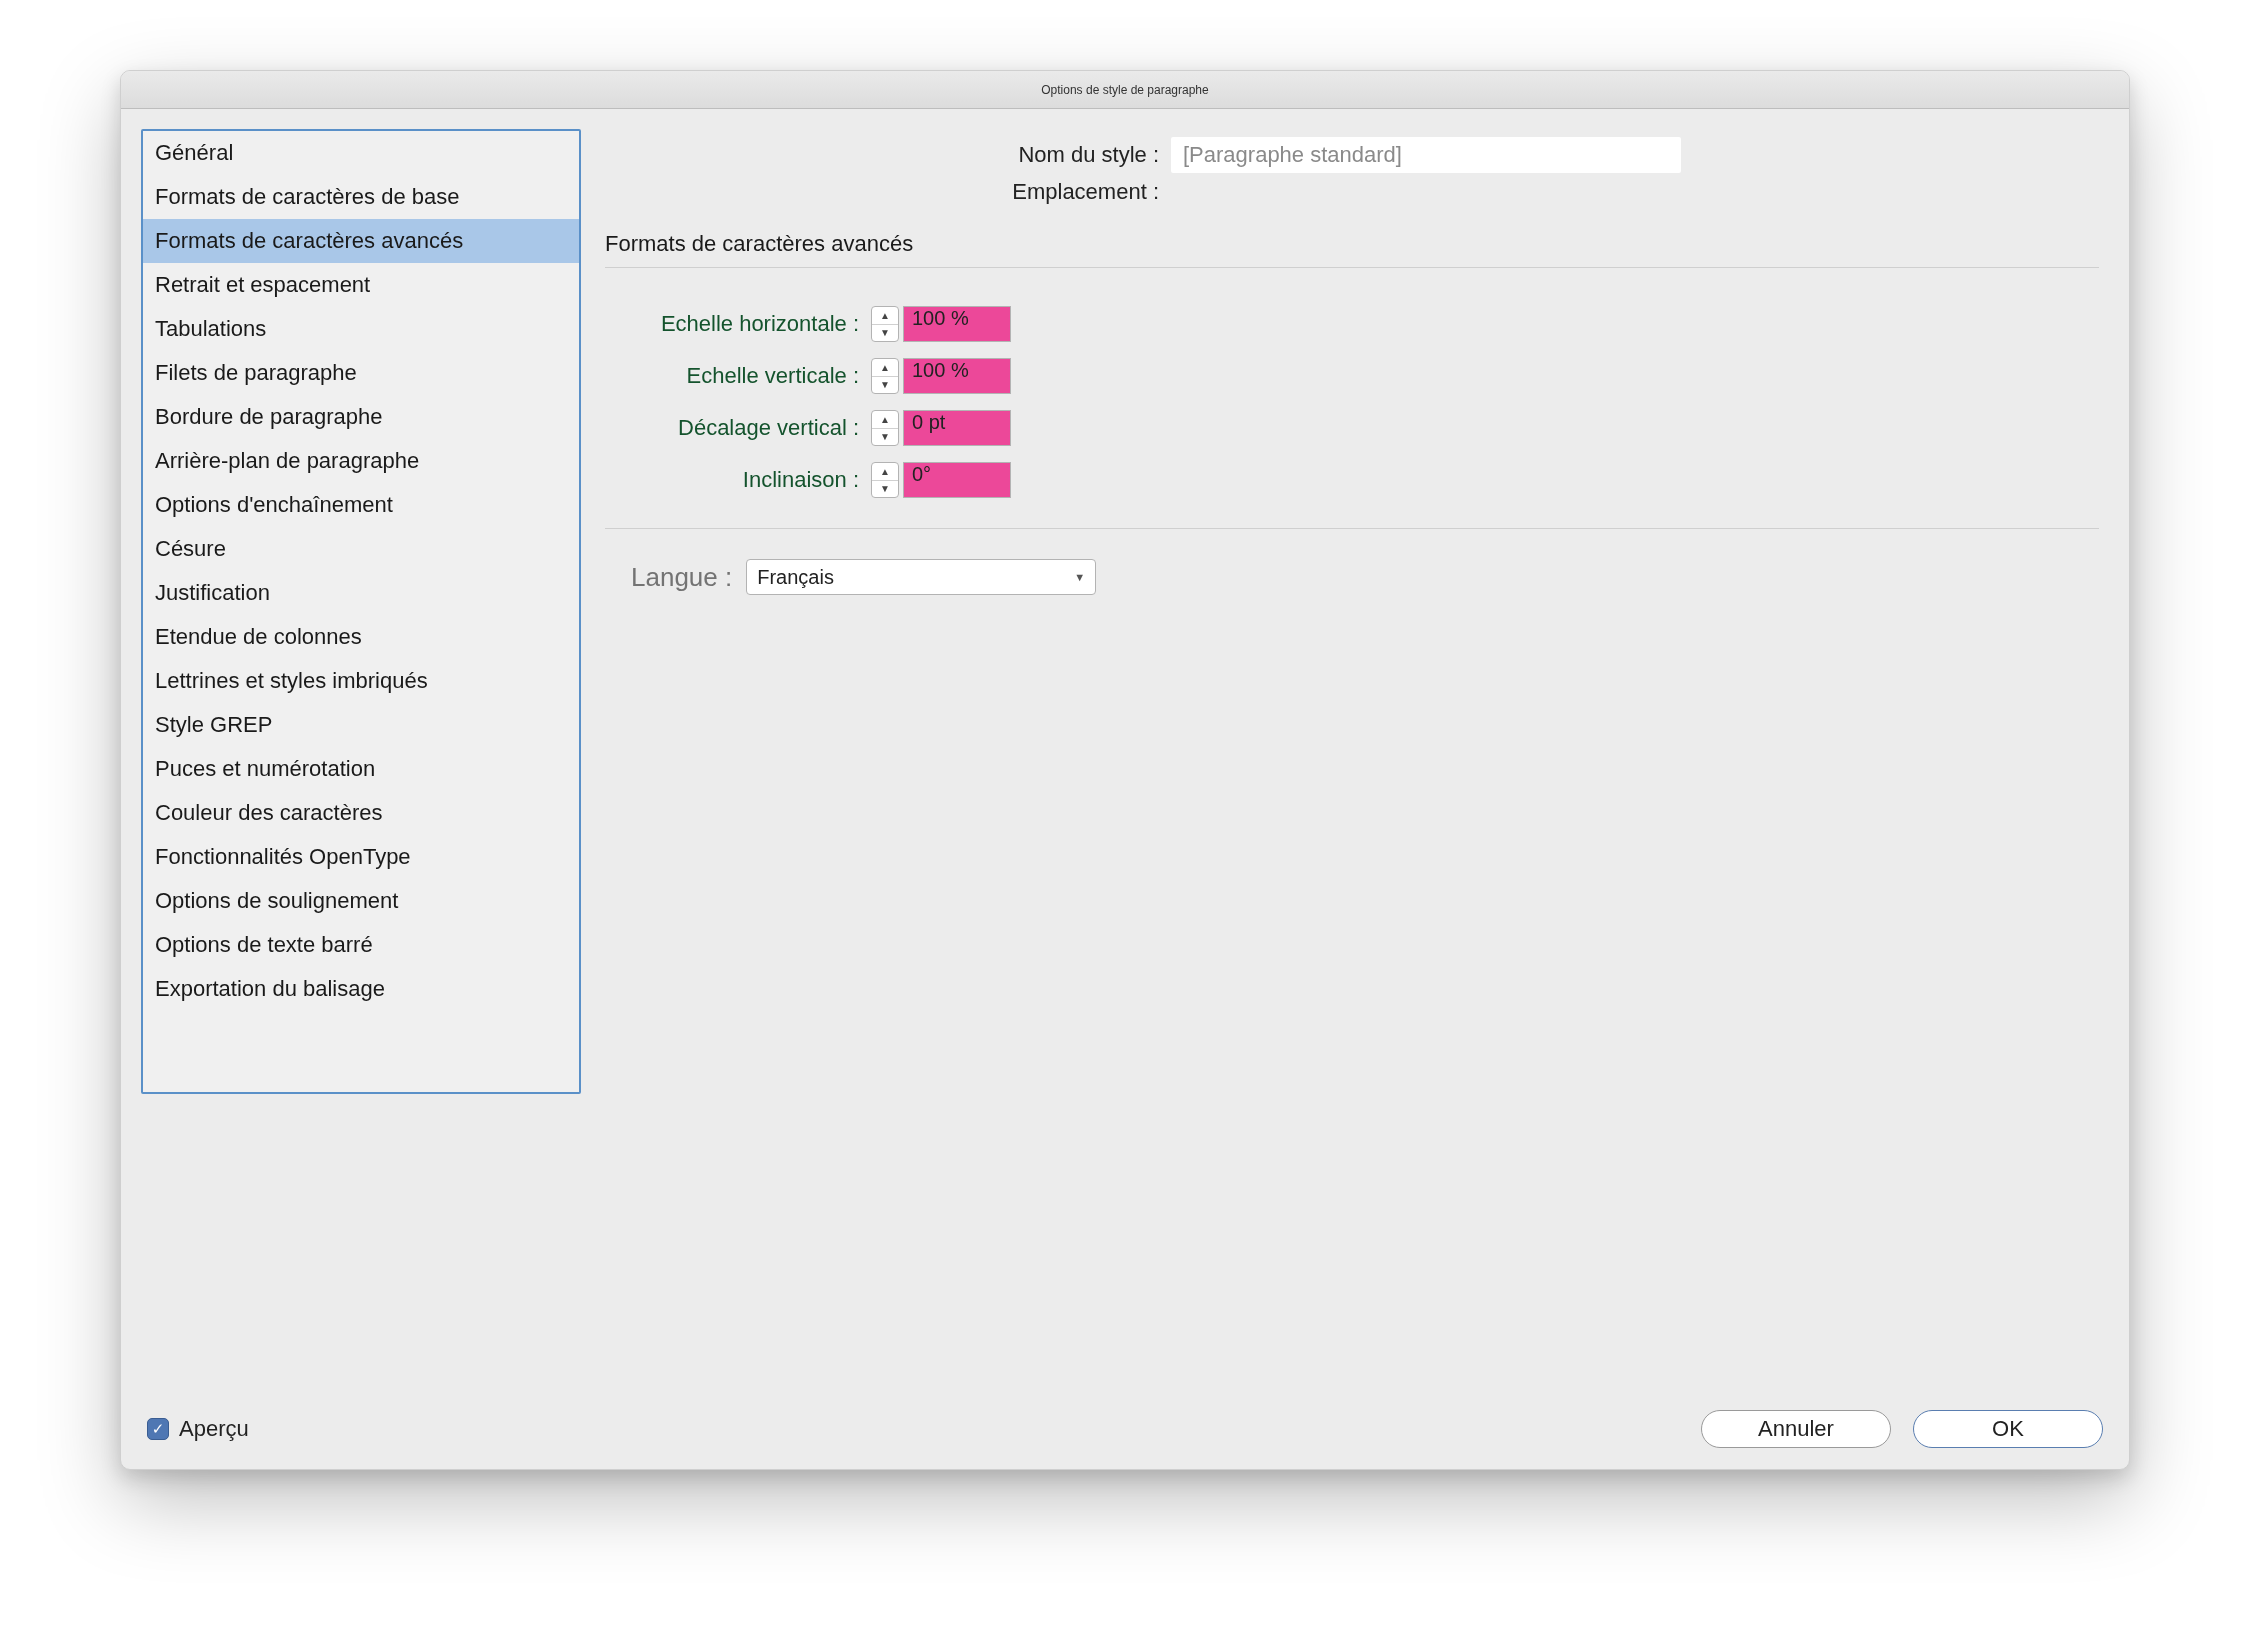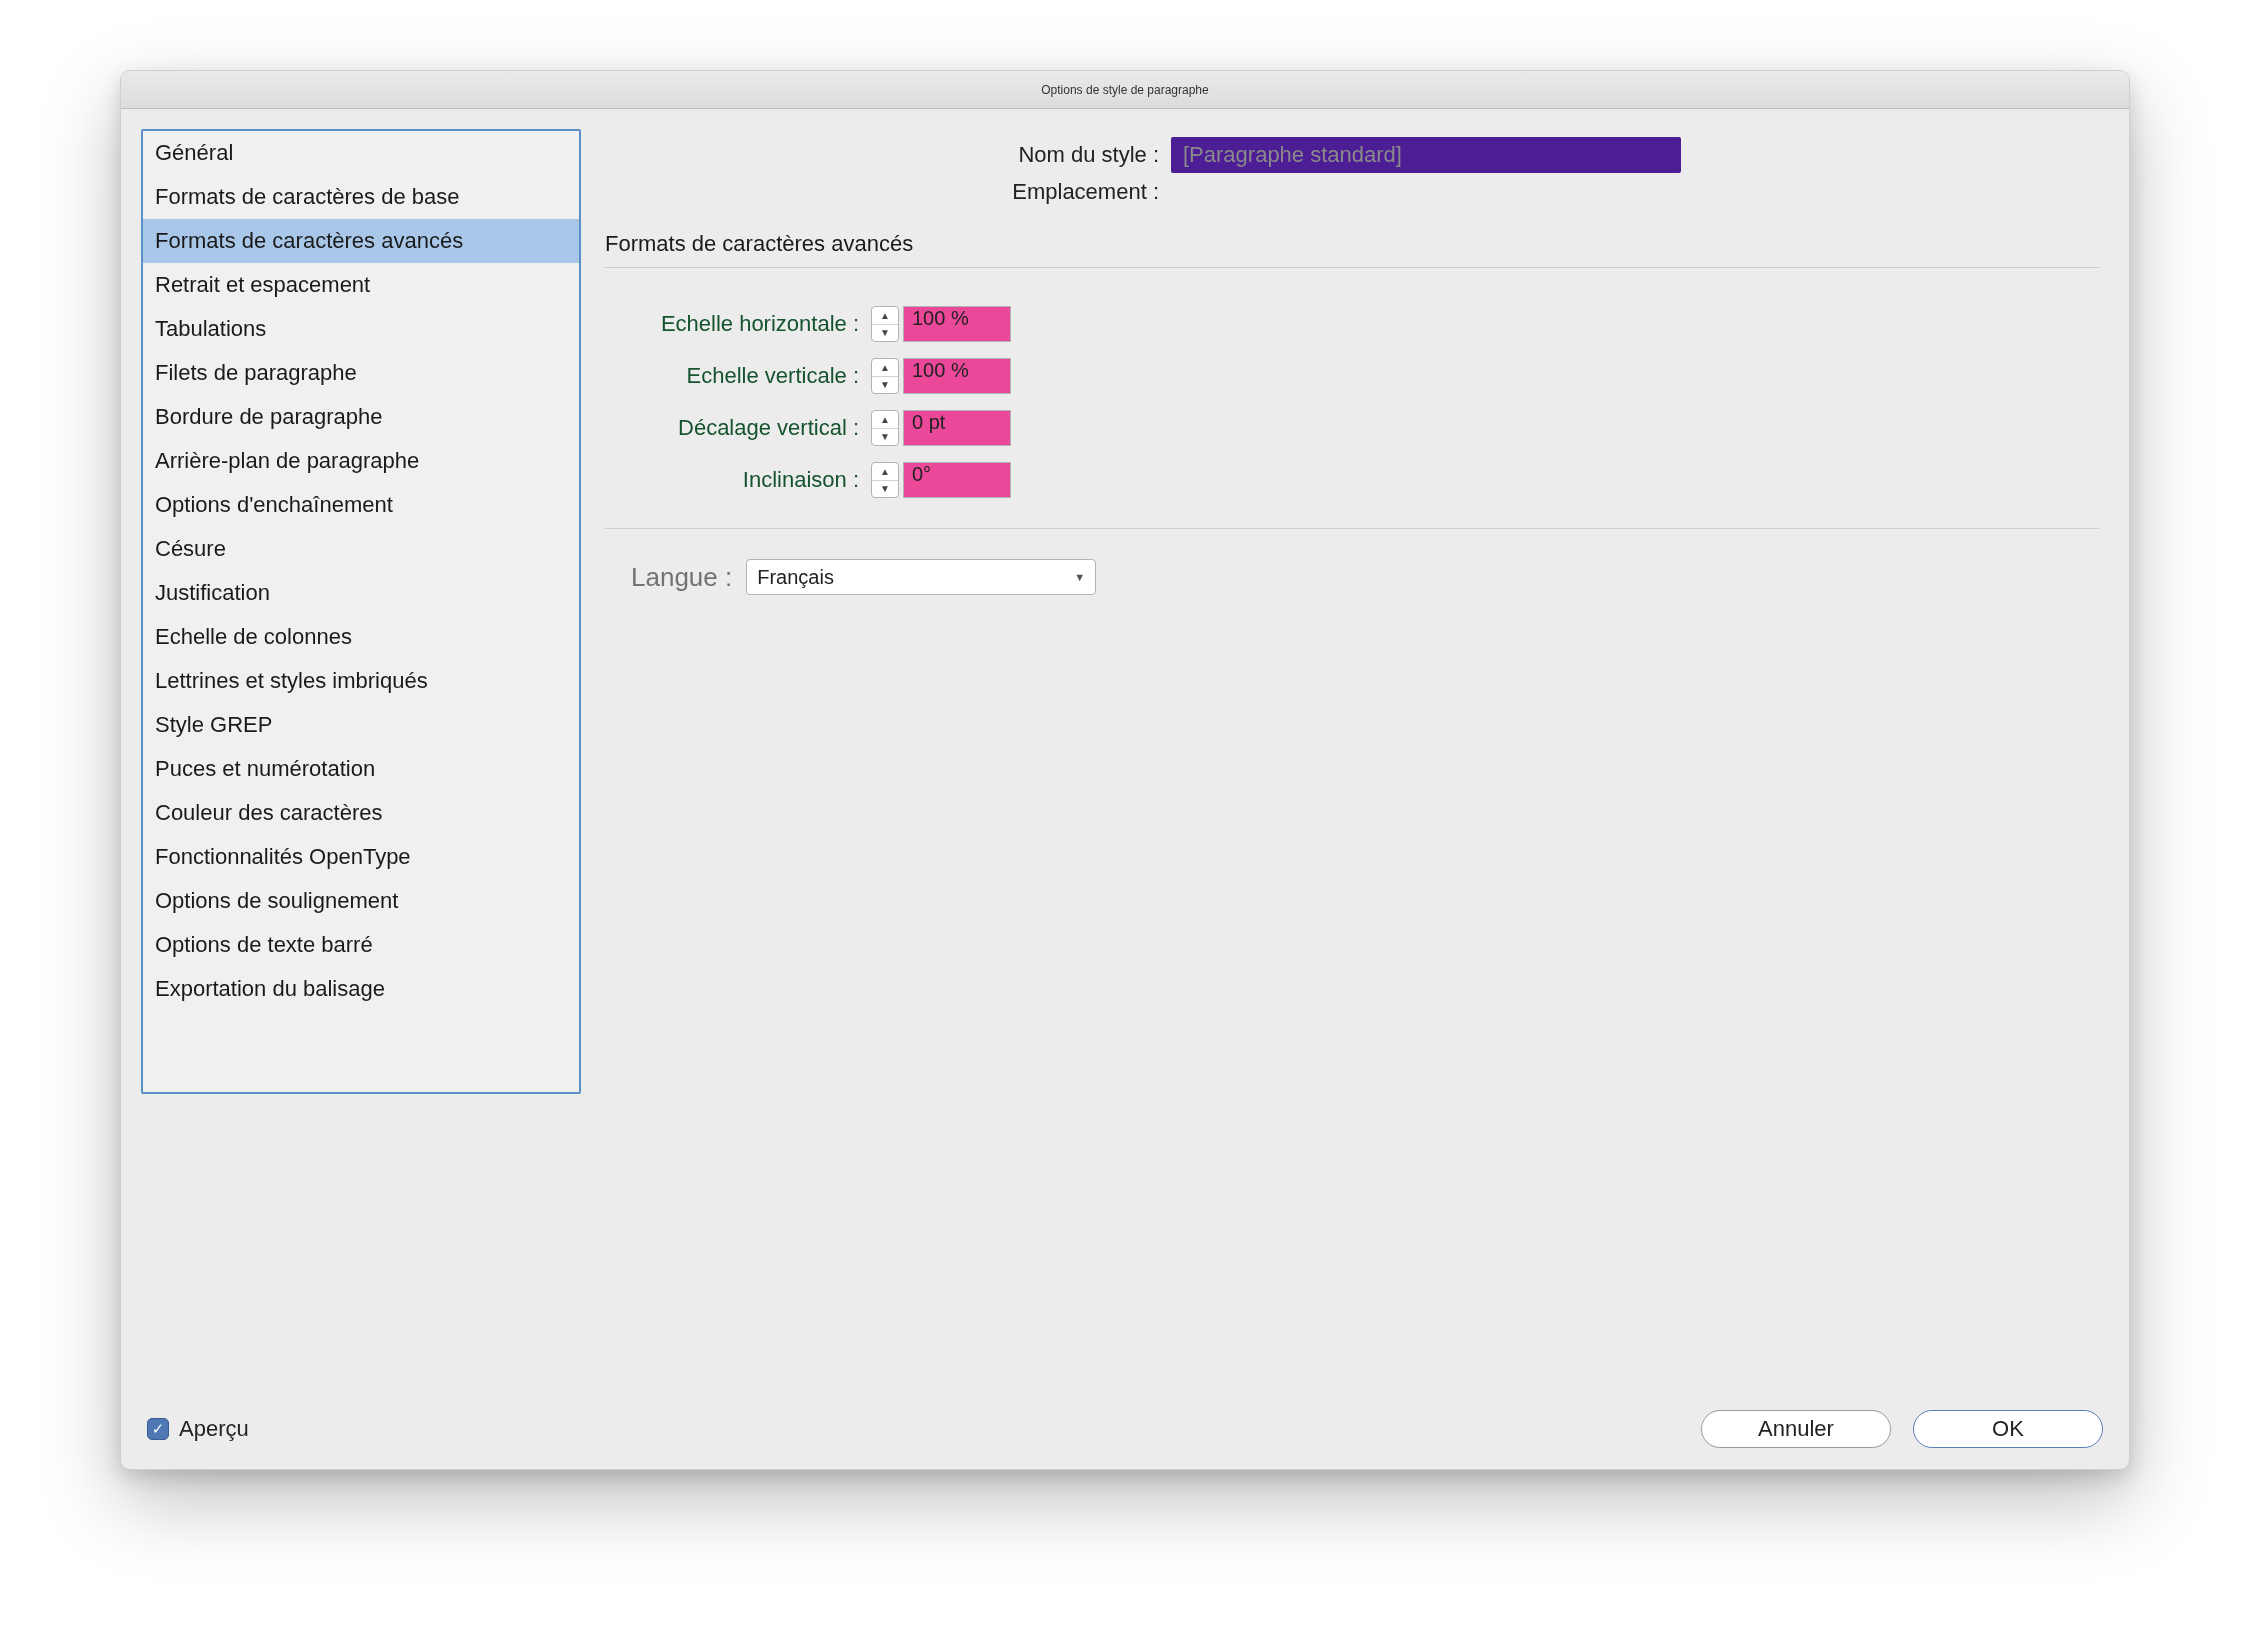--- a/index.html
+++ b/index.html
@@ -83,21 +83,21 @@
     margin-bottom: 6px;
   }
   .lbl {
     width: 560px;
     text-align: right;
     padding-right: 12px;
     font-size: 22px;
     color: #222;
   }
   .value-box {
-    background: #4c1d95;
+    background: #ffffff;
     color: #8a8a8a;
     height: 36px;
     line-height: 36px;
     padding: 0 12px;
     border-radius: 2px;
     font-size: 22px;
   }
   .style-name-box {
     width: 510px;
   }
@@ -259,21 +259,21 @@
         <div class="sidebar-item"><span>Formats de caractères de base</span></div>
         <div class="sidebar-item selected"><span>Formats de caractères avancés</span></div>
         <div class="sidebar-item"><span>Retrait et espacement</span></div>
         <div class="sidebar-item"><span>Tabulations</span></div>
         <div class="sidebar-item"><span>Filets de paragraphe</span></div>
         <div class="sidebar-item"><span>Bordure de paragraphe</span></div>
         <div class="sidebar-item"><span>Arrière-plan de paragraphe</span></div>
         <div class="sidebar-item"><span>Options d'enchaînement</span></div>
         <div class="sidebar-item"><span>Césure</span></div>
         <div class="sidebar-item"><span>Justification</span></div>
-        <div class="sidebar-item"><span>Echelle de colonnes</span></div>
+        <div class="sidebar-item"><span>Etendue de colonnes</span></div>
         <div class="sidebar-item"><span>Lettrines et styles imbriqués</span></div>
         <div class="sidebar-item"><span>Style GREP</span></div>
         <div class="sidebar-item"><span>Puces et numérotation</span></div>
         <div class="sidebar-item"><span>Couleur des caractères</span></div>
         <div class="sidebar-item"><span>Fonctionnalités OpenType</span></div>
         <div class="sidebar-item"><span>Options de soulignement</span></div>
         <div class="sidebar-item"><span>Options de texte barré</span></div>
         <div class="sidebar-item"><span>Exportation du balisage</span></div>
       </div>
 

